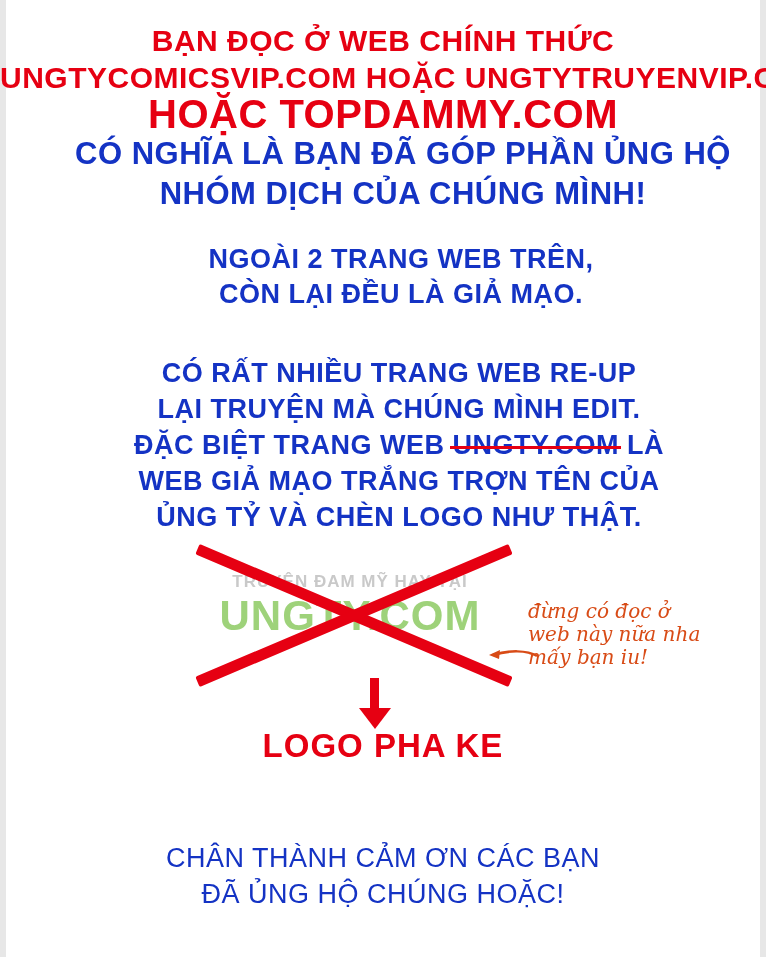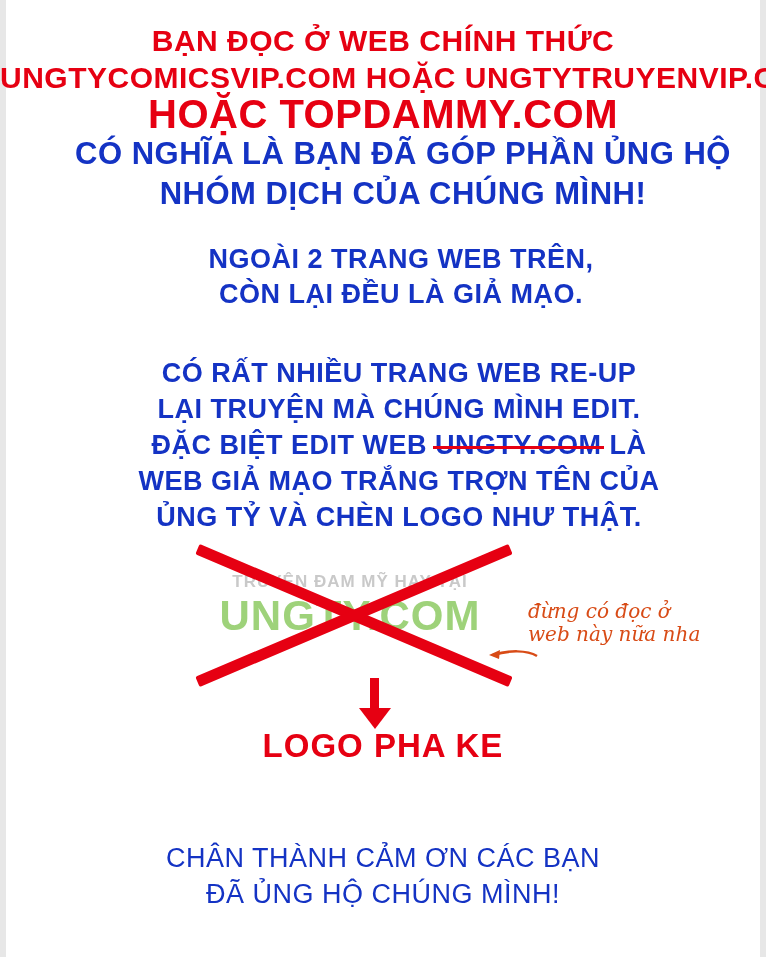--- a/index.html
+++ b/index.html
@@ -215,21 +215,21 @@
   </div>
 
   <div class="block para1">
     <span class="line">NGOÀI 2 TRANG WEB TRÊN,</span>
     <span class="line">CÒN LẠI ĐỀU LÀ GIẢ MẠO.</span>
   </div>
 
   <div class="block para2">
     <span class="line">CÓ RẤT NHIỀU TRANG WEB RE-UP</span>
     <span class="line">LẠI TRUYỆN MÀ CHÚNG MÌNH EDIT.</span>
-    <span class="line"><span>ĐẶC BIỆT EDIT WEB </span><span class="strike">UNGTY.COM</span><span> LÀ</span></span>
+    <span class="line"><span>ĐẶC BIỆT TRANG WEB </span><span class="strike">UNGTY.COM</span><span> LÀ</span></span>
     <span class="line">WEB GIẢ MẠO TRẮNG TRỢN TÊN CỦA</span>
     <span class="line">ỦNG TỶ VÀ CHÈN LOGO NHƯ THẬT.</span>
   </div>
 
   <div class="logo-area">
     <div class="logo-top-text">TRUYỆN ĐAM MỸ HAY TẠI</div>
     <div class="logo-main">UNGTY.COM</div>
   </div>
 
   <div class="cross">
@@ -240,29 +240,30 @@
   <div class="note-arrow">
     <svg width="52" height="14" viewBox="0 0 52 14">
       <path d="M50 8 C40 2, 22 2, 6 7" stroke="#d84b16" stroke-width="2.5" fill="none"></path>
       <path d="M2 7 L13 2 L12 11 Z" fill="#d84b16"></path>
     </svg>
   </div>
 
   <div class="note">
     <div>đừng có đọc ở</div>
     <div>web này nữa nha</div>
+    <div>mấy bạn iu!</div>
   </div>
 
   <div class="down-arrow">
     <svg width="40" height="52" viewBox="0 0 40 52">
       <rect x="15" y="0" width="9" height="34" fill="#e60012"></rect>
       <path d="M4 30 L36 30 L20 51 Z" fill="#e60012"></path>
     </svg>
   </div>
 
   <div class="block logo-fake-label">LOGO PHA KE</div>
 
   <div class="block thanks">
     <span class="line">CHÂN THÀNH CẢM ƠN CÁC BẠN</span>
-    <span class="line">ĐÃ ỦNG HỘ CHÚNG MÌNH!</span>
+    <span class="line">ĐÃ ỦNG HỘ CHÚNG HOẶC!</span>
   </div>
 
 </div>
 
 </body></html>

